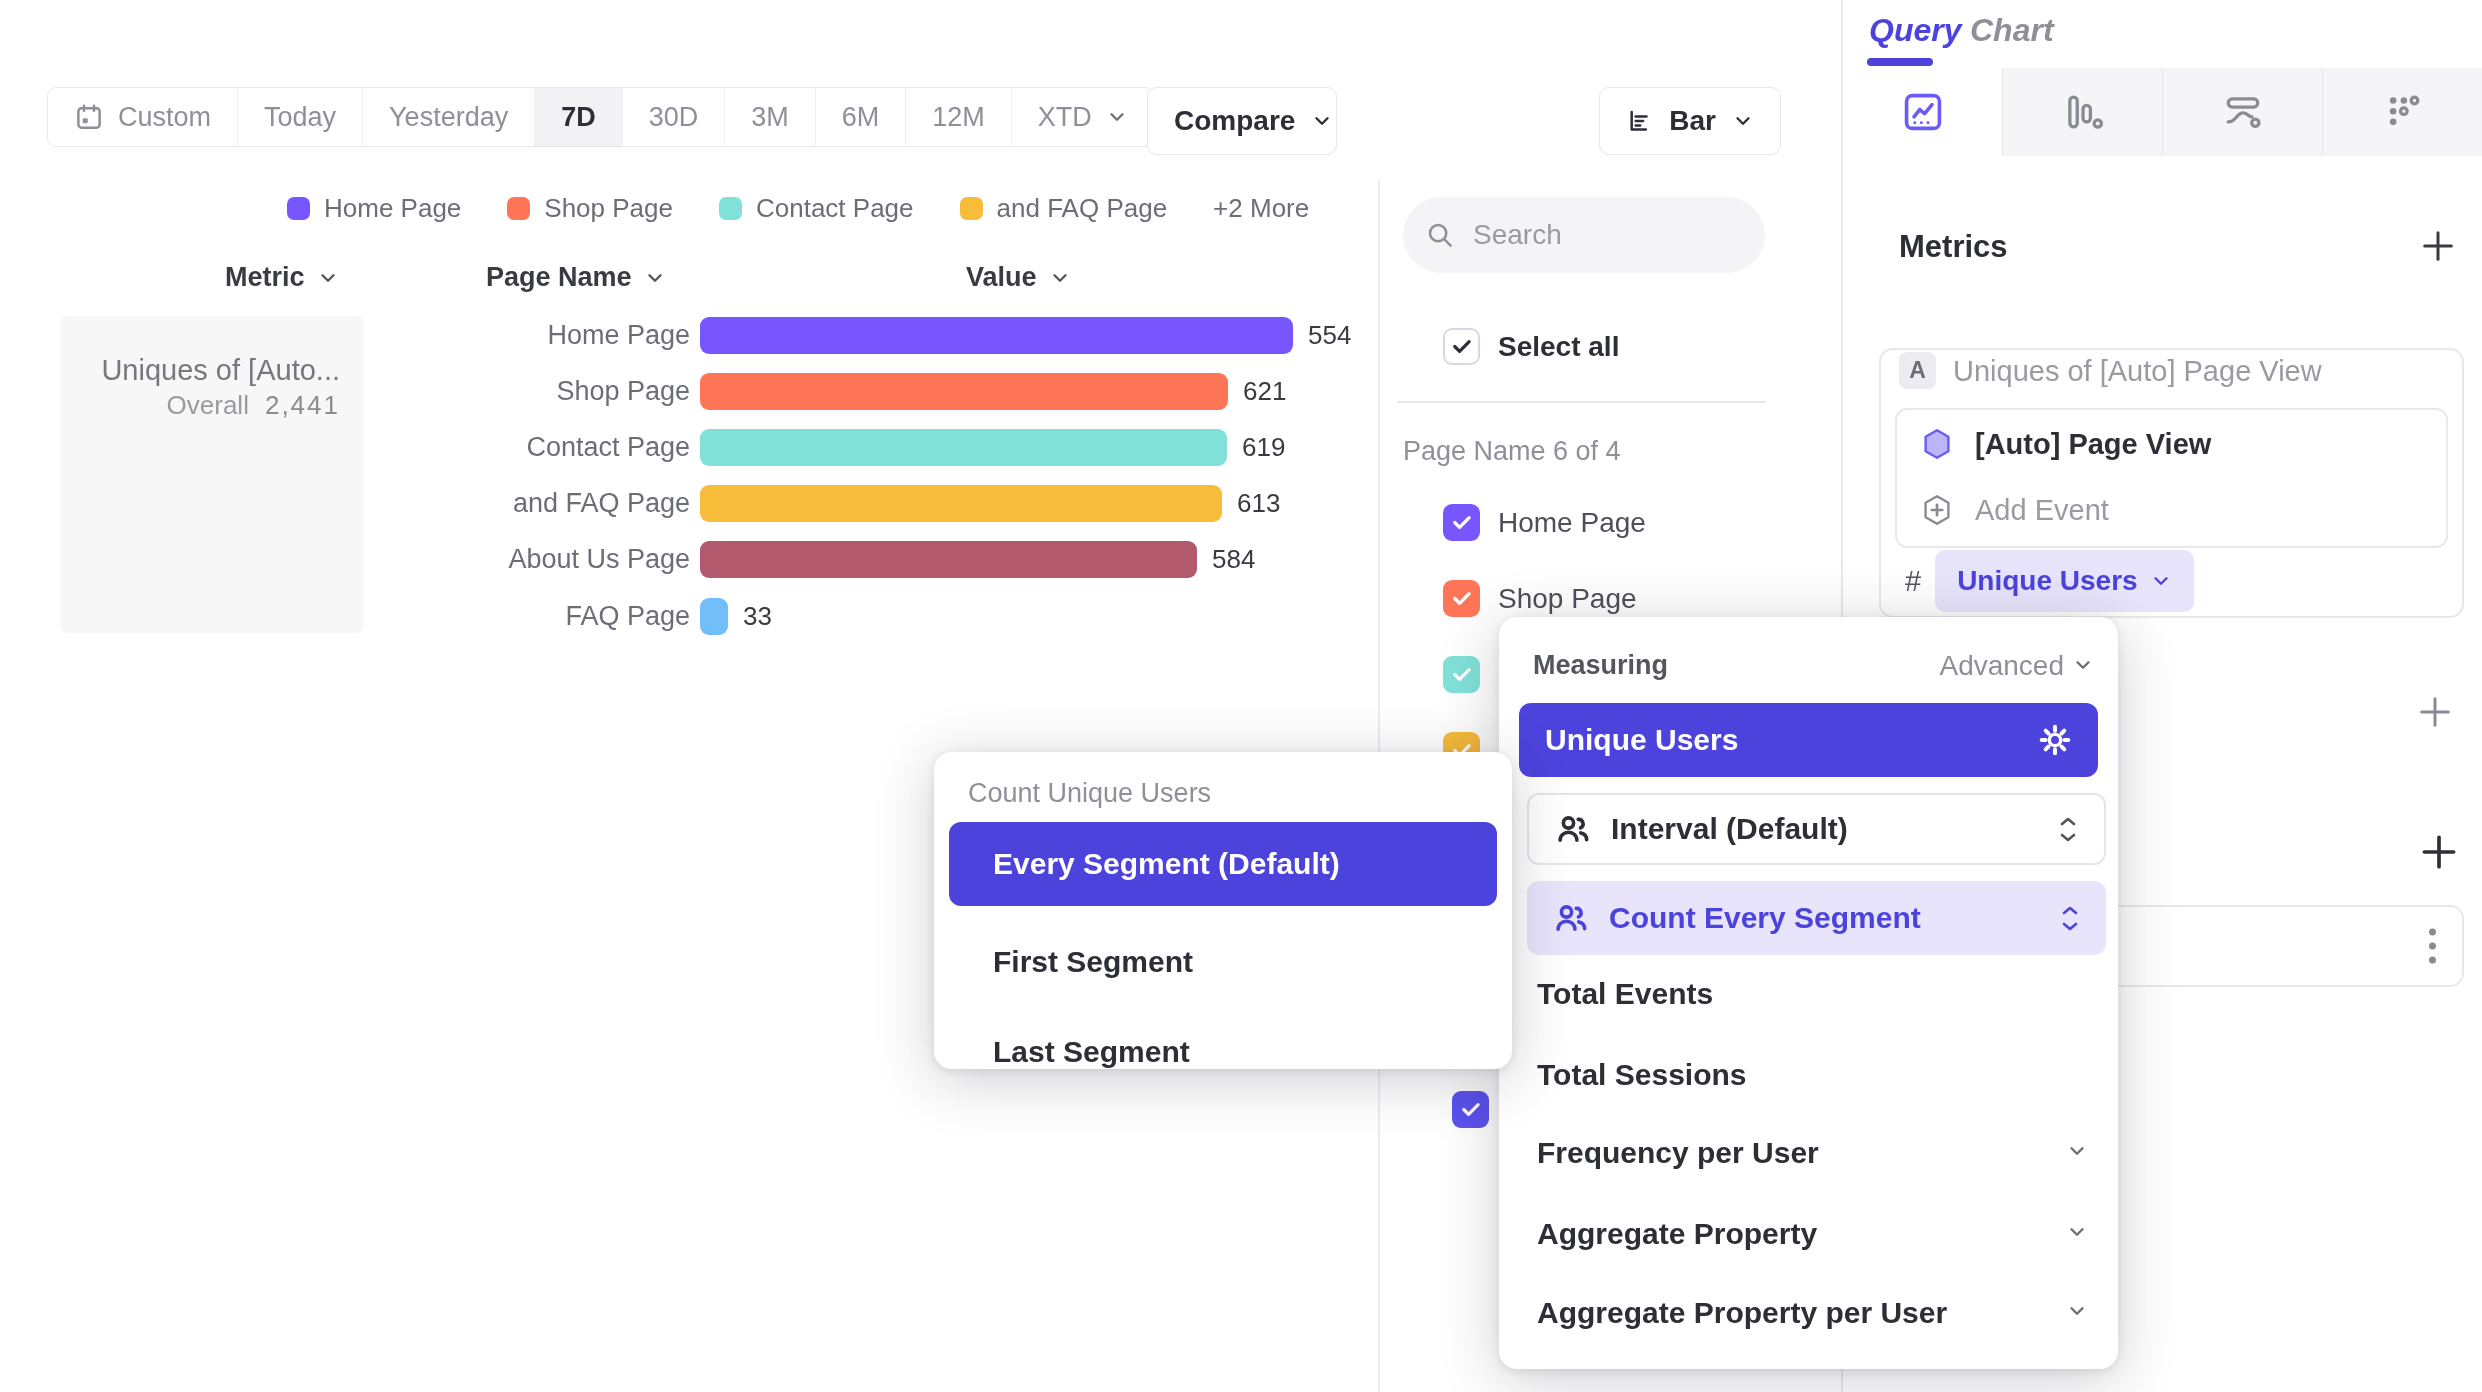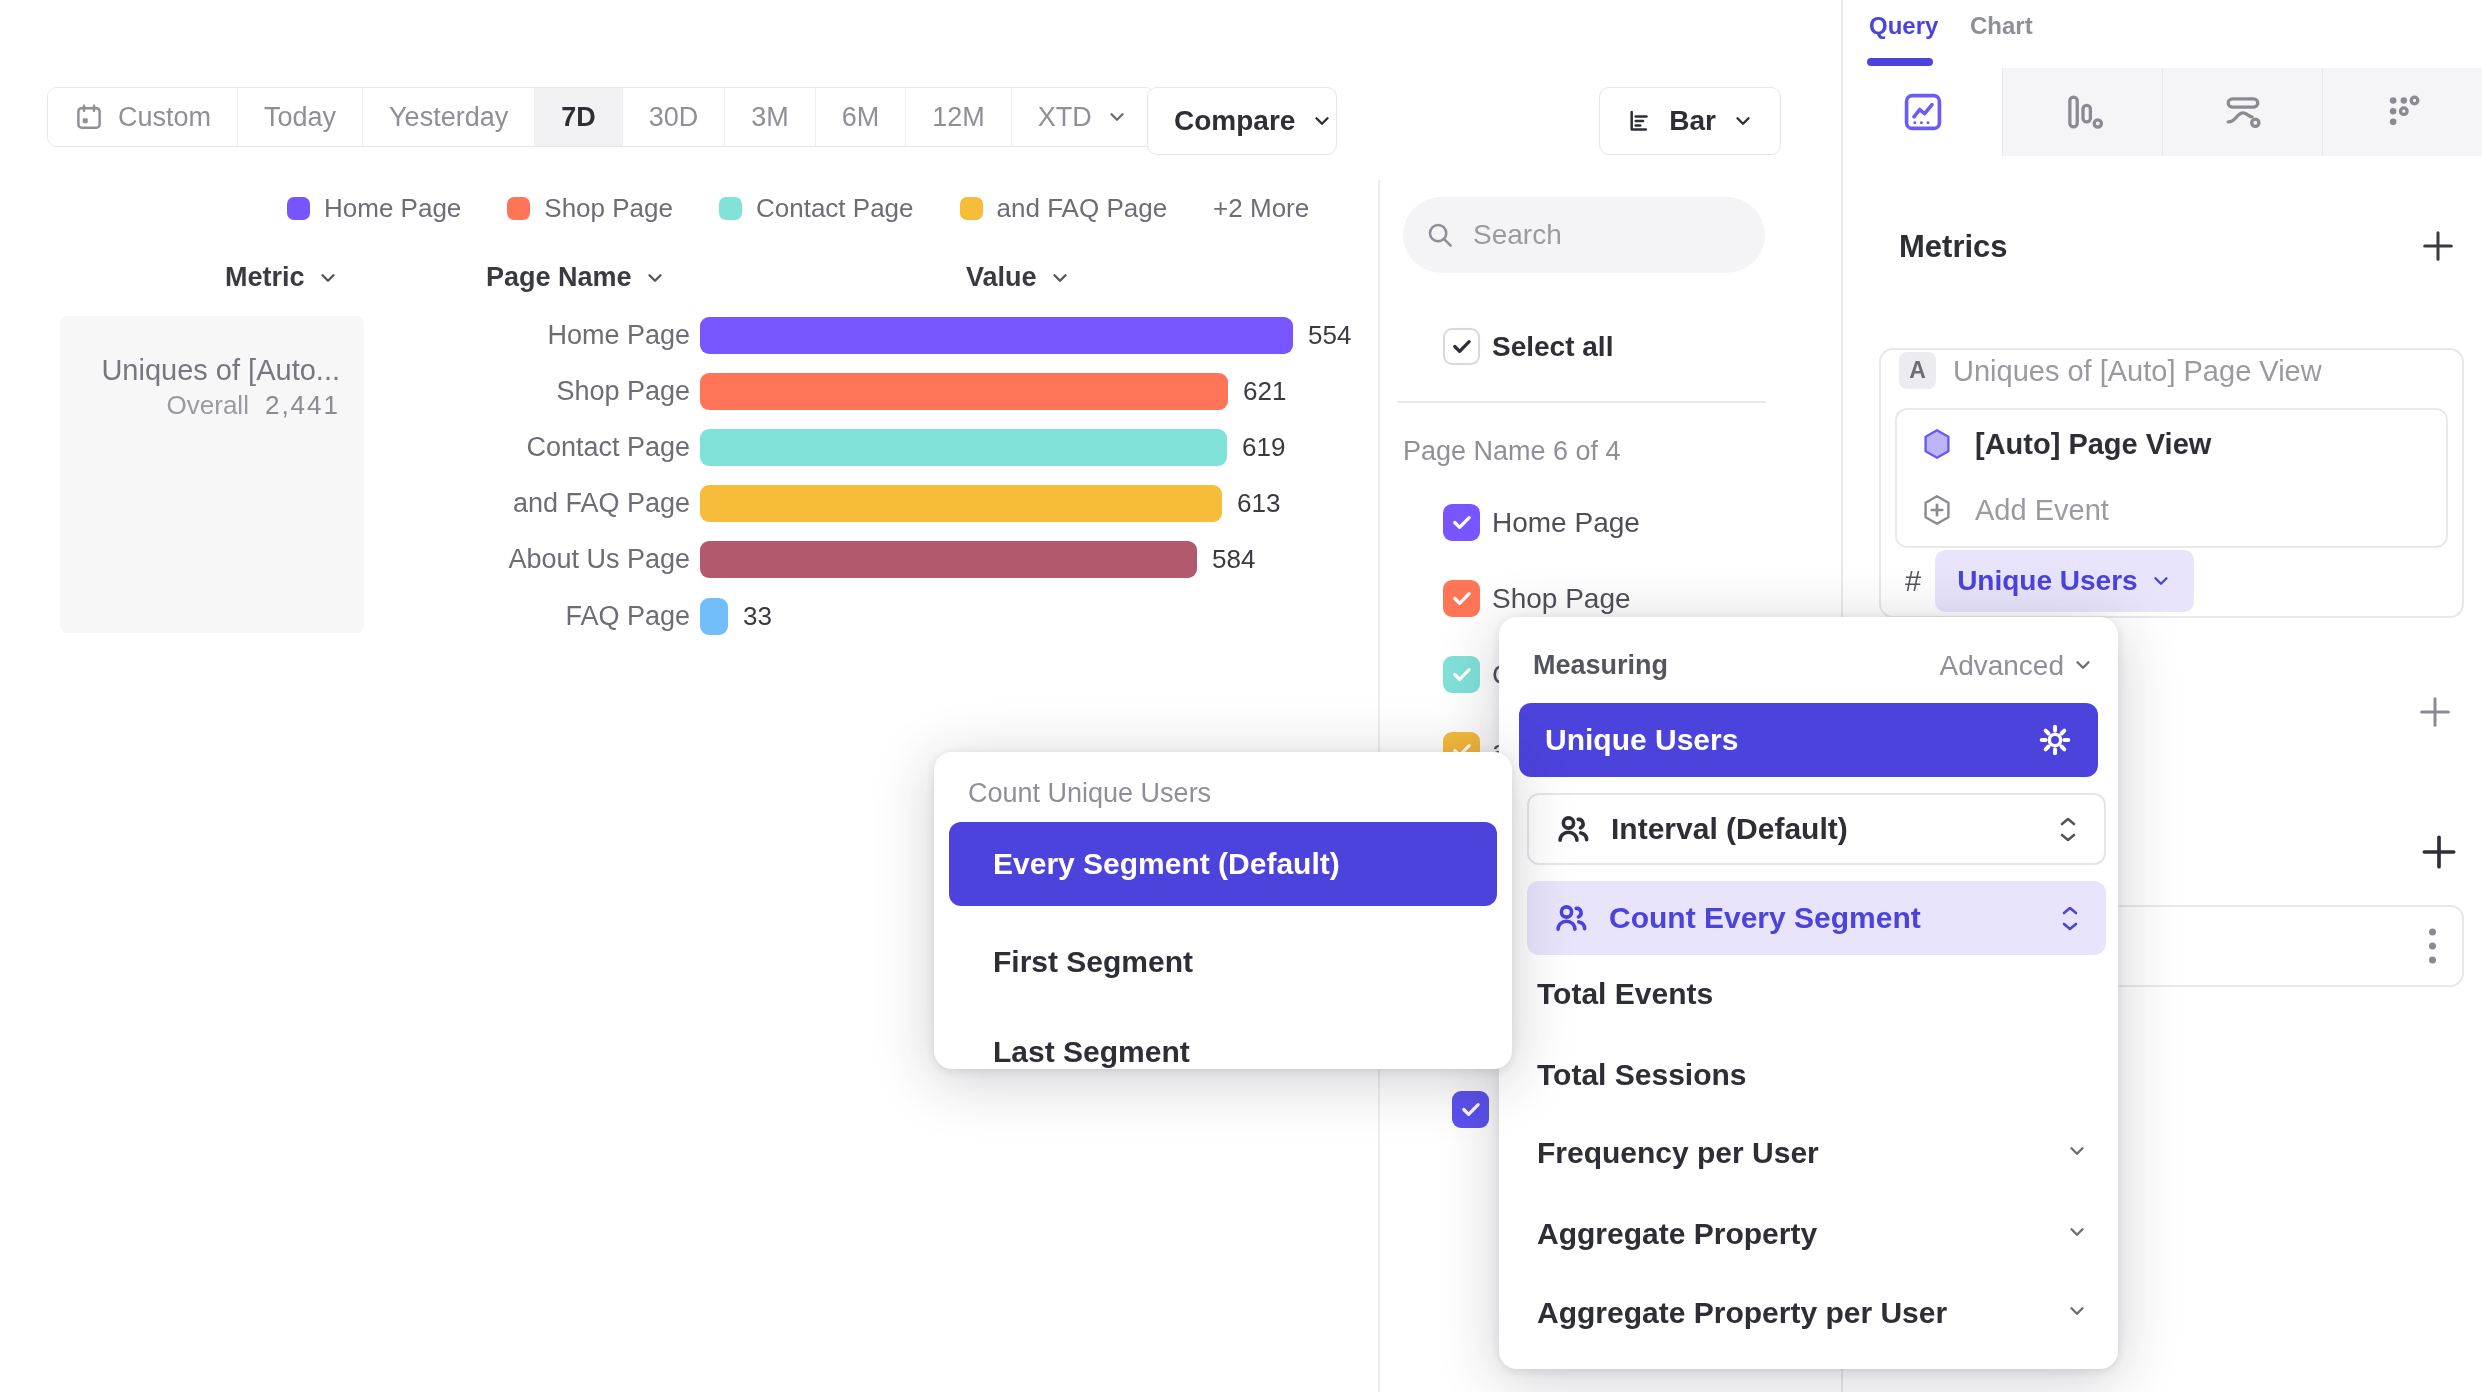--- a/index.html
+++ b/index.html
@@ -46,35 +46,35 @@
   .cval { margin-left:15px; font-size:26px; color:#3a3a42; }
 
   .vdivider { left:1378px; top:180px; width:2px; height:1212px; background:#ededf0; }
 
   
   .search-box { left:1403px; top:197px; width:362px; height:76px; background:#f4f4f6; border-radius:38px;
     display:flex; align-items:center; padding:0 22px; gap:18px; }
   .search-box input { border:none; outline:none; background:transparent; font-size:28px; color:#2e2e36;
     width:240px; font-family:"Liberation Sans",sans-serif; }
   .search-box input::placeholder { color:#9a9aa2; }
-  .fitem { position:absolute; left:1403px; display:flex; align-items:center; gap:12px; height:37px;padding-left:40px; }
+  .fitem { position:absolute; left:1403px; display:flex; align-items:center; gap:18px; height:37px;padding-left:40px; }
   .cbx { width:37px; height:37px; border-radius:9px; display:flex; align-items:center; justify-content:center; flex:0 0 auto; cursor:pointer; }
   .cbx.plain { background:#fff; border:2px solid #d9d8e2; }
   .cbx svg { width:23px; height:23px; }
   .cbx polyline { fill:none; stroke:#fff; stroke-width:3.4; stroke-linecap:round; stroke-linejoin:round; }
   .cbx.plain polyline { stroke:#2e2e36; }
   .flabel { font-size:28px; color:#4f4f58; white-space:nowrap; }
   .flabel.strong { font-weight:bold; color:#2e2e36; }
   .fdivider { left:1397px; top:401px; width:369px; height:2px; background:#e9e9ec; }
   .fgroup { left:1403px; top:436px; font-size:27px; color:#8f8f99; }
   .fwrap2 { line-height:36px; font-size:28px; color:#4f4f58; }
 
   
   .sidebar { left:1841px; top:0; width:641px; height:1392px; border-left:2px solid #e8e8ec; background:#fff; }
-  .qtab { position:absolute; font-size:24px; font-weight:bold; cursor:pointer; }
+  .qtab { position:absolute; font-size:32px; font-weight:bold; cursor:pointer;font-style:italic; }
   .qtab.active { color:#4c43dd; }
   .qtab.idle { color:#8f8f99; }
   .qunderline { position:absolute; left:24px; top:58px; width:66px; height:8px; border-radius:4px; background:#4c43dd; }
   .viewtabs { position:absolute; left:0; top:68px; width:639px; height:88px; display:flex; }
   .vtab { flex:1; display:flex; align-items:center; justify-content:center; background:#f5f5f7;
     border-left:1px solid #e8e8ec; cursor:pointer; }
   .vtab:first-child { border-left:none; background:#fff; }
   .vtab svg { width:46px; height:46px; }
   .icon-stroke { fill:none; stroke:#8a8a93; stroke-width:2; stroke-linecap:round; stroke-linejoin:round; }
   .vtab.active .icon-stroke { stroke:#6a5cf5; }

